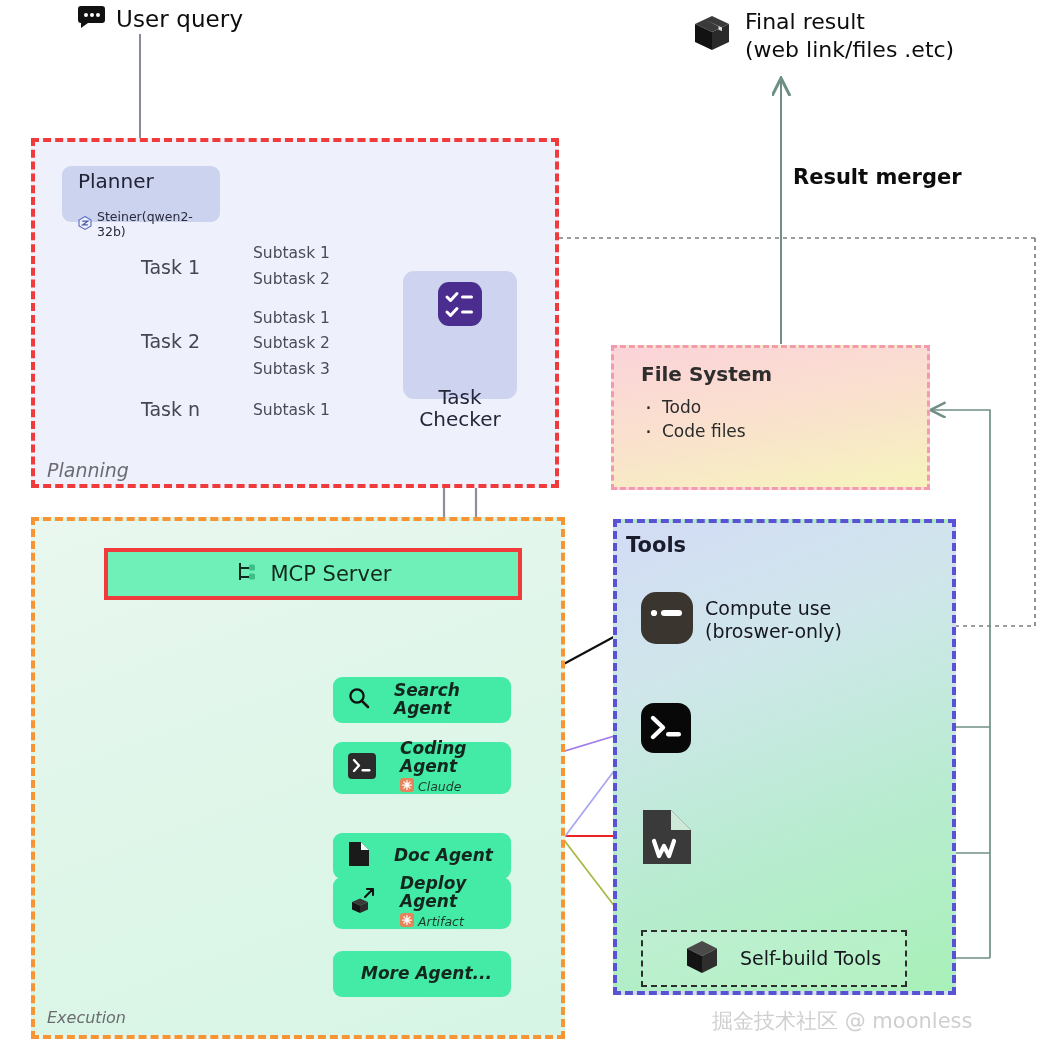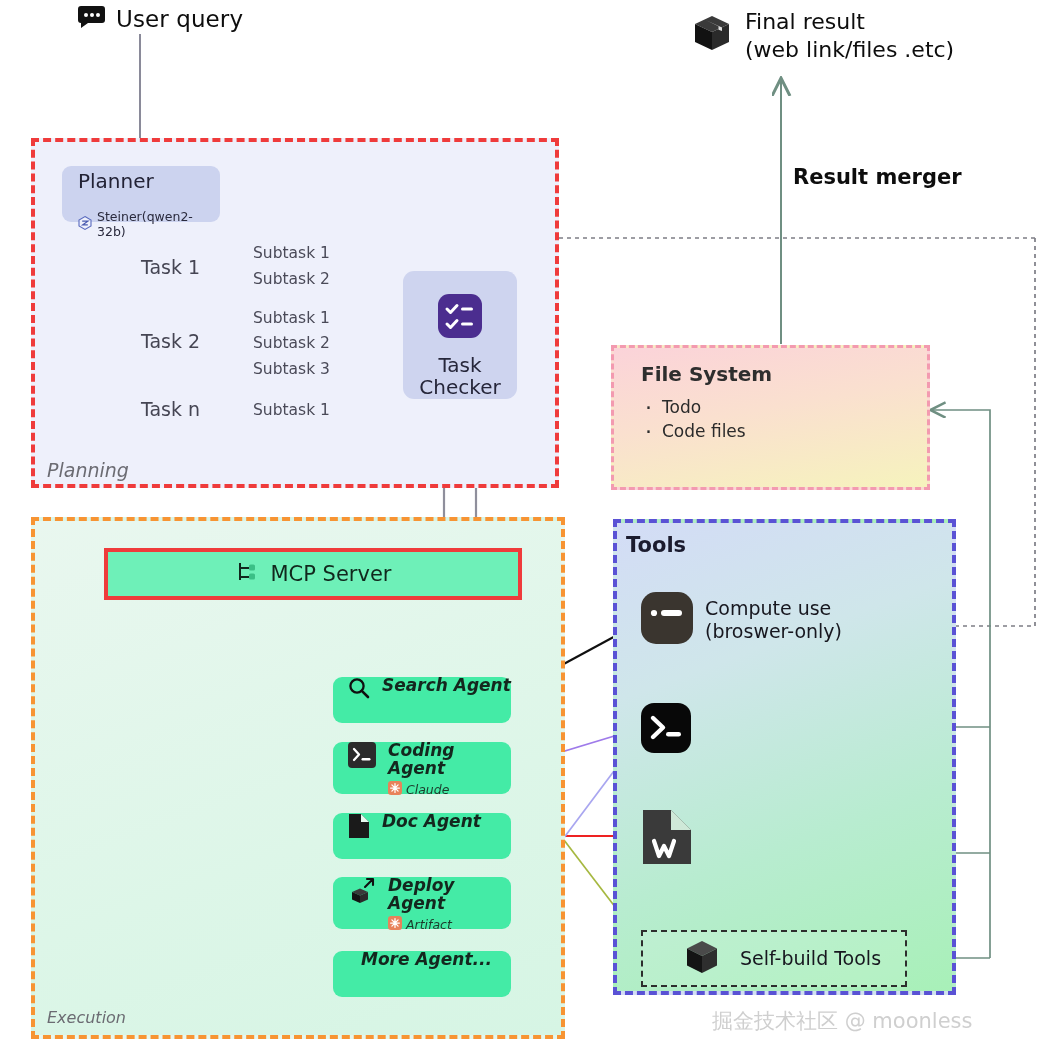--- a/index.html
+++ b/index.html
@@ -33,21 +33,21 @@
   #planner-box .ttl{font-size:20px;color:#222235;font-weight:500;line-height:1.05;}
   #planner-box .sub{display:flex;align-items:center;gap:5px;margin-top:17px;}
   #planner-box .sub .t{font-size:12.5px;color:#2a2a3d;}
 
   .task-label{font-size:19px;color:#454553;}
   .subtask-label{font-size:15.5px;color:#4a4a58;}
 
   #task-checker{
     left:403px;top:271px;width:114px;height:128px;
     background:#ced4ef;border-radius:11px;box-sizing:border-box;
-    display:flex;flex-direction:column;align-items:center;justify-content:flex-start;padding-top:23px;
+    display:flex;flex-direction:column;align-items:center;justify-content:flex-start;padding-top:11px;gap:44px;
   }
   #task-checker .tc-txt{margin-top:12px;font-size:20px;color:#26263a;text-align:center;line-height:1.12;}
 
   
   #file-system{
     left:611px;top:345px;width:319px;height:145px;
     background:linear-gradient(170deg,#fbd3d9 0%,#fae0cf 45%,#f6f3bd 100%);
     border:3px dashed #f39ab0;box-sizing:border-box;padding:14px 0 0 27px;
   }
   #file-system .fs-title{font-size:20px;font-weight:bold;color:#2e2e2e;}
@@ -65,21 +65,21 @@
 
   #mcp-server{
     left:104px;top:548px;width:418px;height:52px;
     background:#6ef0b8;border:4px solid #ef3b3b;box-sizing:border-box;
     display:flex;align-items:center;justify-content:center;gap:12px;
   }
   #mcp-server .mcp-txt{font-size:21px;color:#11281d;font-weight:500;}
 
   .agent-box{
     width:178px;height:46px;background:#44eba6;border-radius:9px;
-    box-sizing:border-box;display:flex;align-items:flex-start;gap:12px;padding-left:15px;
+    box-sizing:border-box;display:flex;align-items:center;gap:24px;padding-left:15px;
   }
   .agent-box.tall{height:52px;}
   .agent-name{font-size:17px;font-style:italic;font-weight:bold;color:#14271e;line-height:1.05;}
   .agent-badge{display:flex;align-items:center;gap:4px;margin-top:2px;}
   .agent-badge .bt{font-size:12.5px;font-style:italic;color:#1d3a2b;}
   .agent-box.plain{padding-left:28px;}
 
   
   #tools-panel{
     left:613px;top:519px;width:343px;height:476px;
@@ -295,21 +295,21 @@
           <g stroke="#fff" stroke-width="1.25" stroke-linecap="round">
             <path d="M7,2.6 L7,11.4 M2.6,7 L11.4,7 M3.9,3.9 L10.1,10.1 M10.1,3.9 L3.9,10.1"></path>
           </g>
         </svg>
       </span>
       <span class="bt">Claude</span>
     </div>
   </span>
 </div>
 
-<div class="abs agent-box" style="left:333px;top:813px;">
+<div class="abs agent-box" style="left:333px;top:833px;">
   <span>
     <svg width="22" height="26" viewBox="0 0 22 26">
       <path d="M1,1 h12 l8,8 v16 h-20 z" fill="#1a1a1a"></path>
       <path d="M13,1 v8 h8 z" fill="#e9fbf2"></path>
     </svg>
   </span>
   <span class="agent-name">Doc Agent</span>
 </div>
 
 <div class="abs agent-box tall" style="left:333px;top:877px;">

